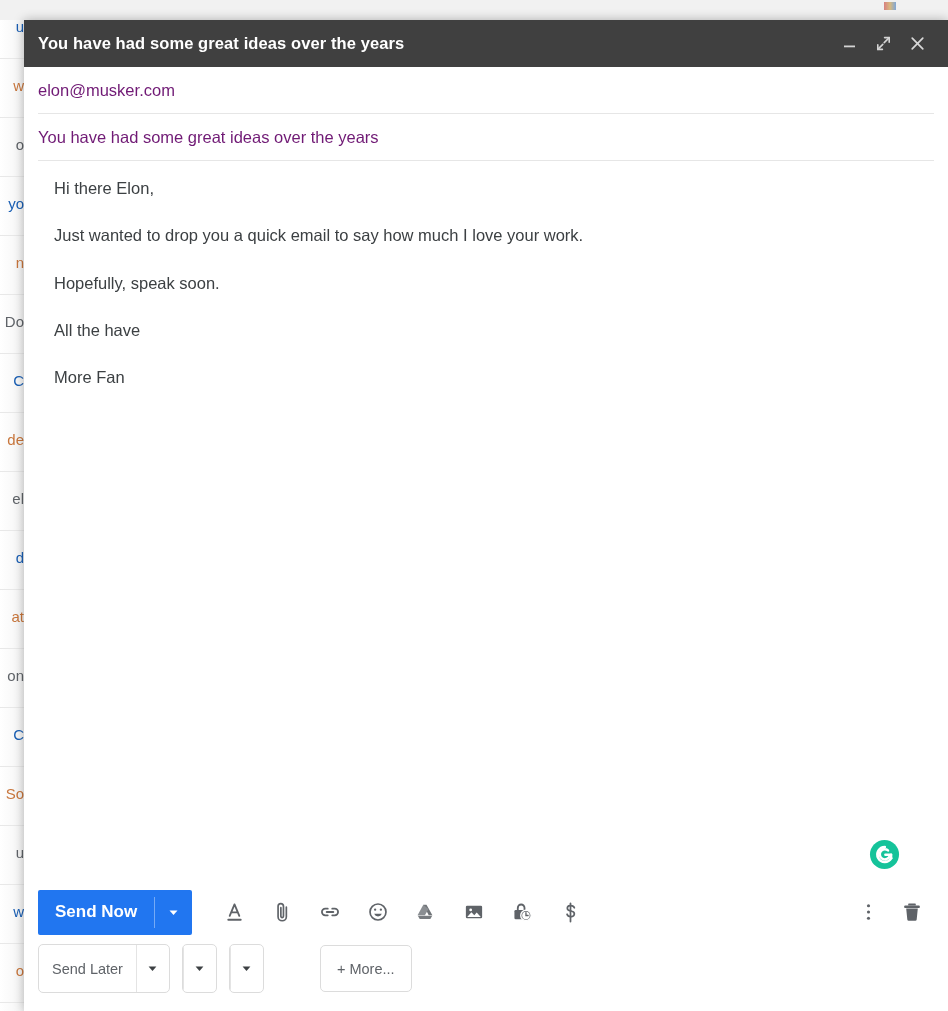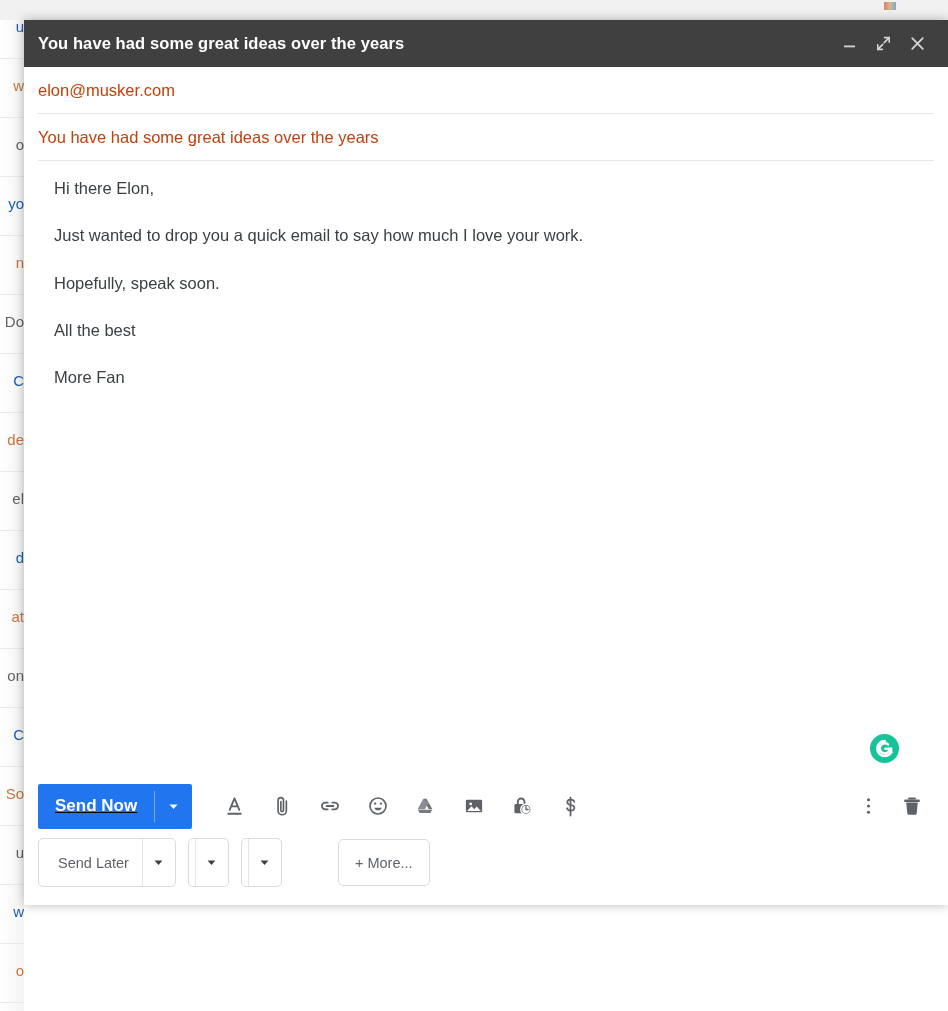--- a/index.html
+++ b/index.html
@@ -59,21 +59,21 @@
     background: linear-gradient(90deg,#d05a5a,#d0a75a,#5a8fd0);
     opacity: .75;
   }
 
   
   #compose {
     position: absolute;
     left: 24px;
     top: 20px;
     width: 924px;
-    height: 885px;
+    height: 991px;
     background: #ffffff;
     box-shadow: 0 0 10px rgba(0,0,0,.28);
     display: flex;
     flex-direction: column;
     box-sizing: border-box;
   }
 
   
   #compose-header {
     height: 47px;
@@ -104,21 +104,21 @@
     flex: 0 0 auto;
   }
   .win-btn svg { display: block; }
 
   
   .field {
     margin: 0 14px;
     padding: 14px 0 13px 0;
     border-bottom: 1px solid #e6e6e6;
     font-size: 16.5px;
-    color: #c2410c;
+    color: #701a75;
     flex: 0 0 auto;
   }
 
   
   #body-area {
     flex: 1 1 auto;
     margin: 0 30px;
     padding-top: 16px;
     font-size: 16.5px;
     color: #3c4043;
@@ -148,21 +148,20 @@
     align-items: center;
   }
   #send-group {
     display: flex;
     align-items: stretch;
     background: #2176f0;
     border-radius: 2px;
     height: 45px;
     overflow: hidden;
     flex: 0 0 auto;
-    text-decoration: underline;
   }
   #send-now {
     color: #fff;
     font-size: 17px;
     font-weight: bold;
     display: flex;
     align-items: center;
     padding: 0 17px;
     cursor: pointer;
     border: none;
@@ -211,21 +210,20 @@
     gap: 12px;
   }
   .sb-group {
     display: flex;
     align-items: stretch;
     border: 1px solid #dcdcdc;
     border-radius: 5px;
     height: 47px;
     background: #fff;
     overflow: hidden;
-    padding-left: 6px;
   }
   .sb-main {
     display: flex;
     align-items: center;
     padding: 0 13px;
     font-size: 14.5px;
     color: #5f6368;
     cursor: pointer;
     white-space: nowrap;
     gap: 10px;
@@ -350,21 +348,21 @@
     </div>
   </div>
 
   <div class="field">elon@musker.com</div>
   <div class="field">You have had some great ideas over the years</div>
 
   <div id="body-area">
     <p>Hi there Elon,</p>
     <p>Just wanted to drop you a quick email to say how much I love your work.</p>
     <p>Hopefully, speak soon.</p>
-    <p>All the best</p>
+    <p>All the have</p>
     <p>More Fan</p>
 
     <div id="grammarly" title="Grammarly">
       <svg width="31" height="31" viewBox="0 0 32 32" aria-hidden="true">
         <circle cx="16" cy="16" r="15" fill="#15c39a"></circle>
         <path d="M16.4 8.2 a7.8 7.8 0 1 0 6.6 11.9 l-2.3 -1.35 a5.2 5.2 0 1 1 -1.1 -7.0" fill="none" stroke="#ffffff" stroke-width="2.5" stroke-linecap="round"></path>
         <path d="M16.9 16.25 h5.9" fill="none" stroke="#ffffff" stroke-width="2.5" stroke-linecap="round"></path>
         <path d="M22.8 16.25 v3.0" fill="none" stroke="#ffffff" stroke-width="2.5" stroke-linecap="round"></path>
       </svg>
     </div>

